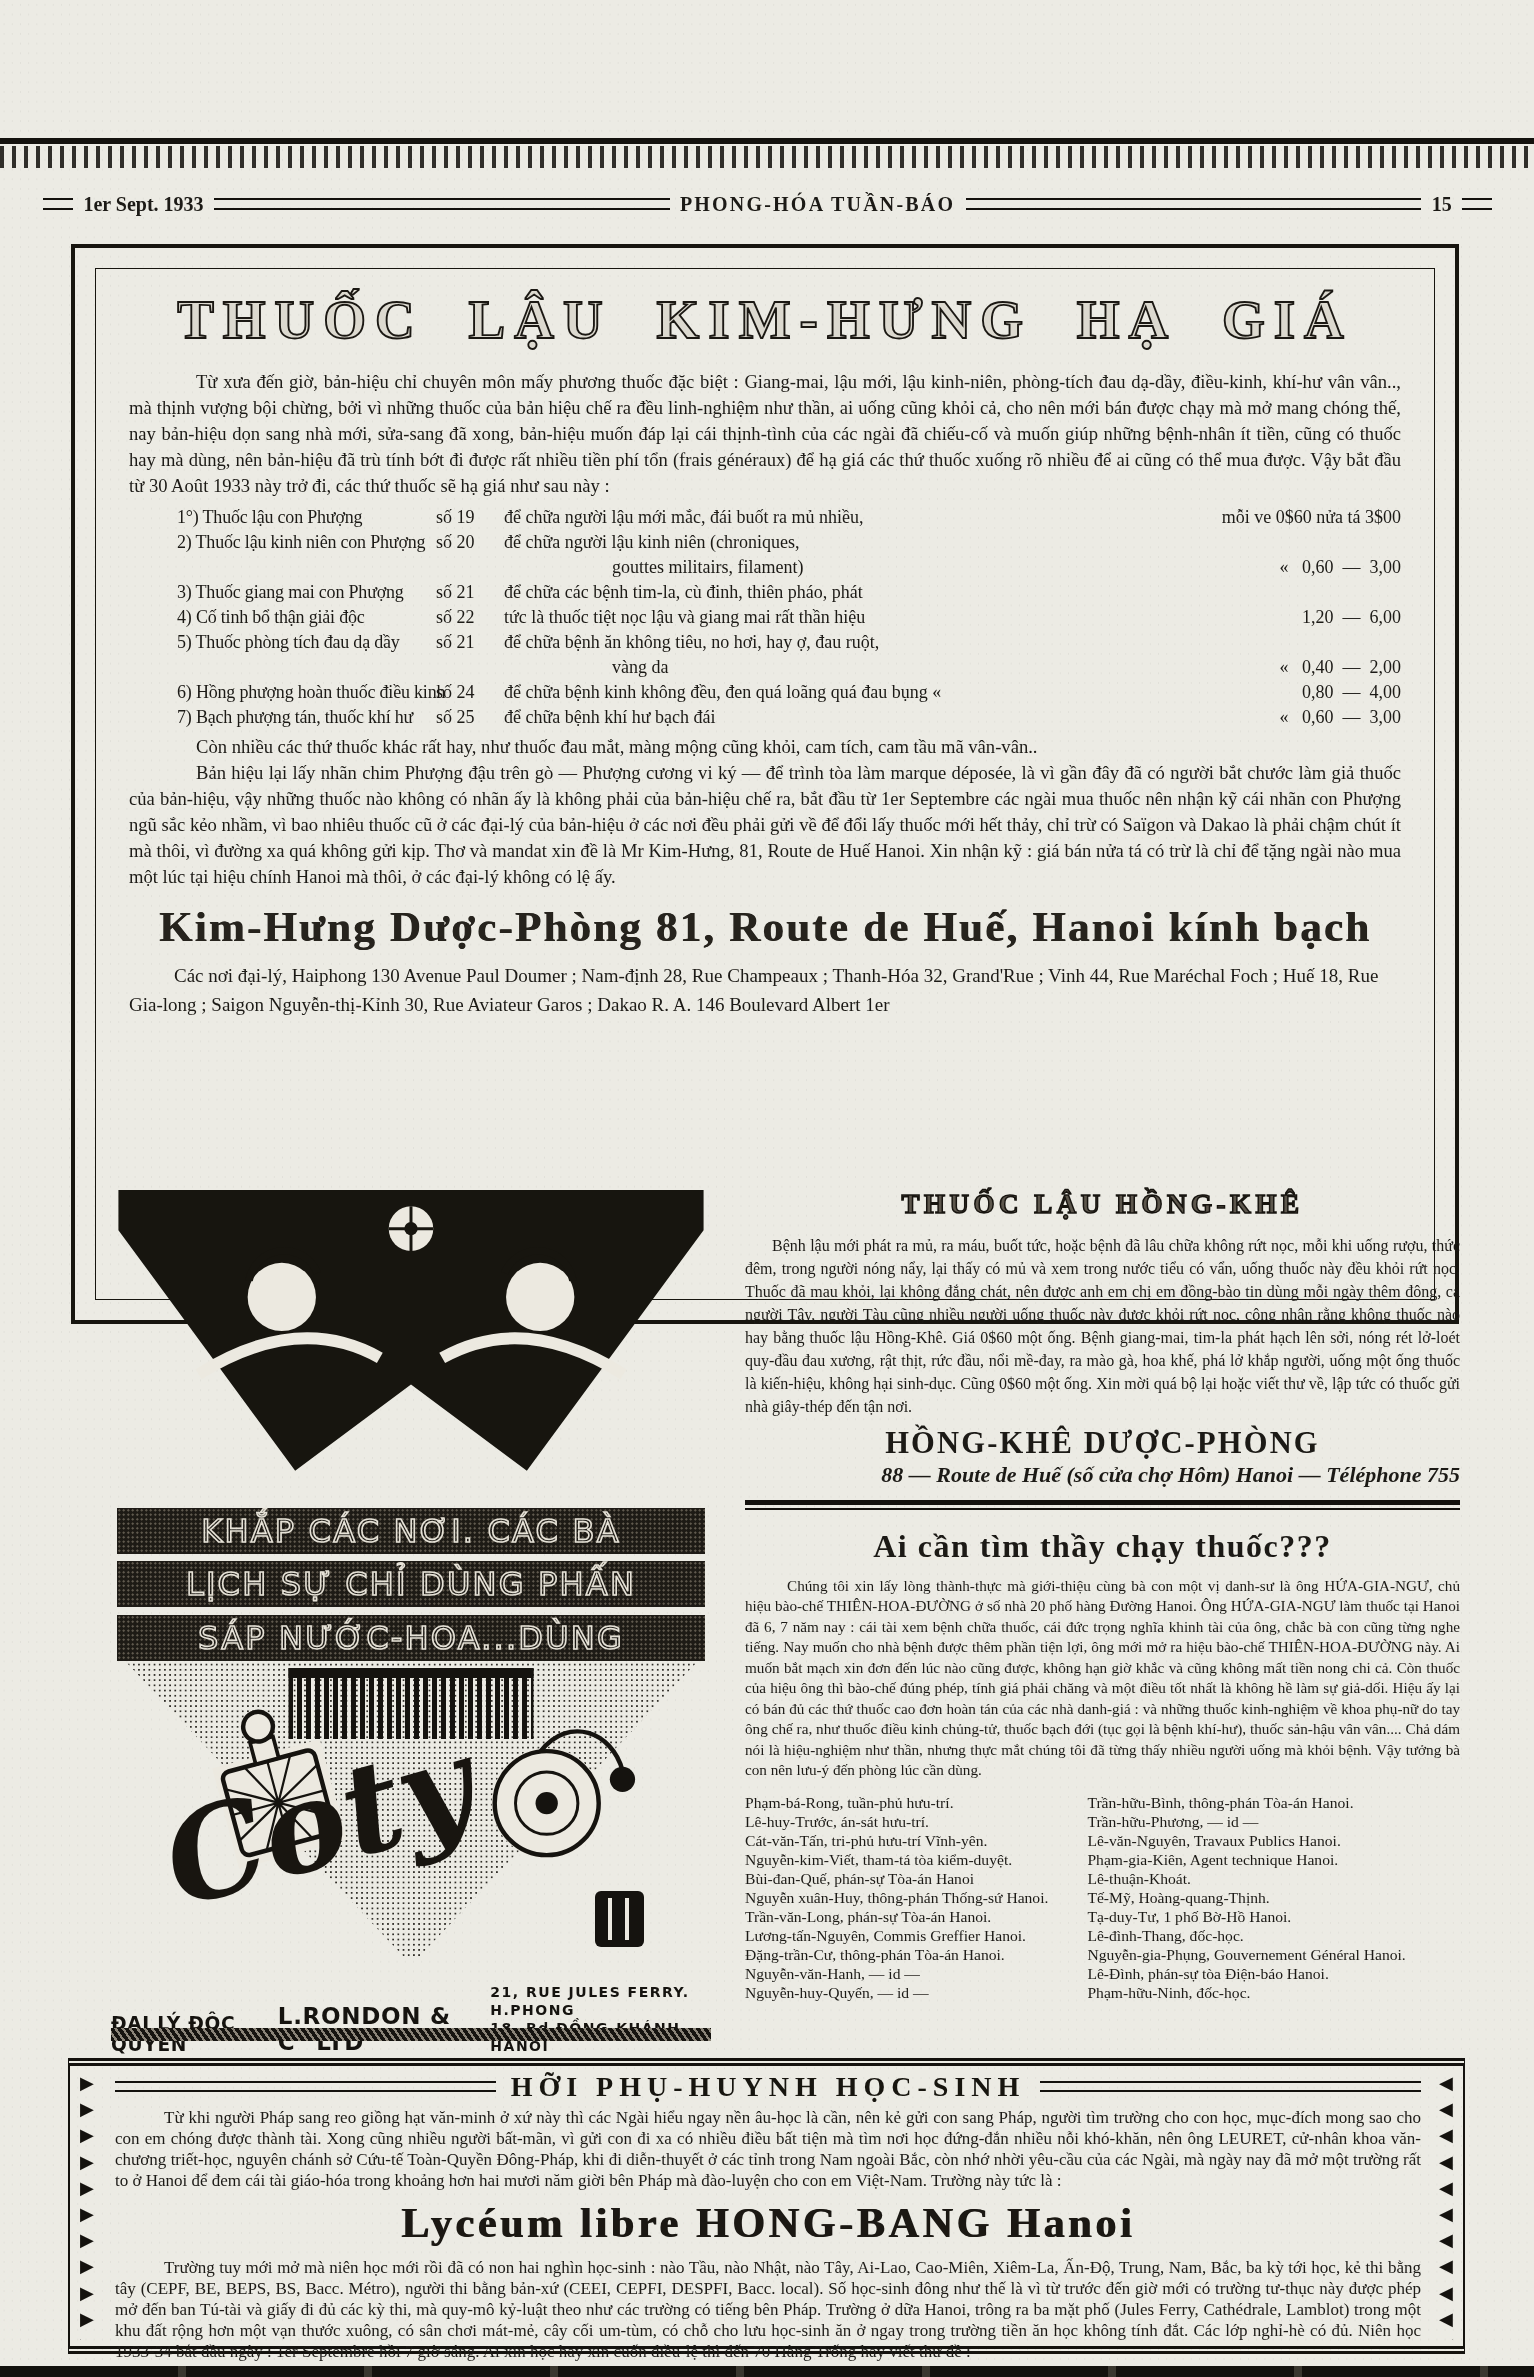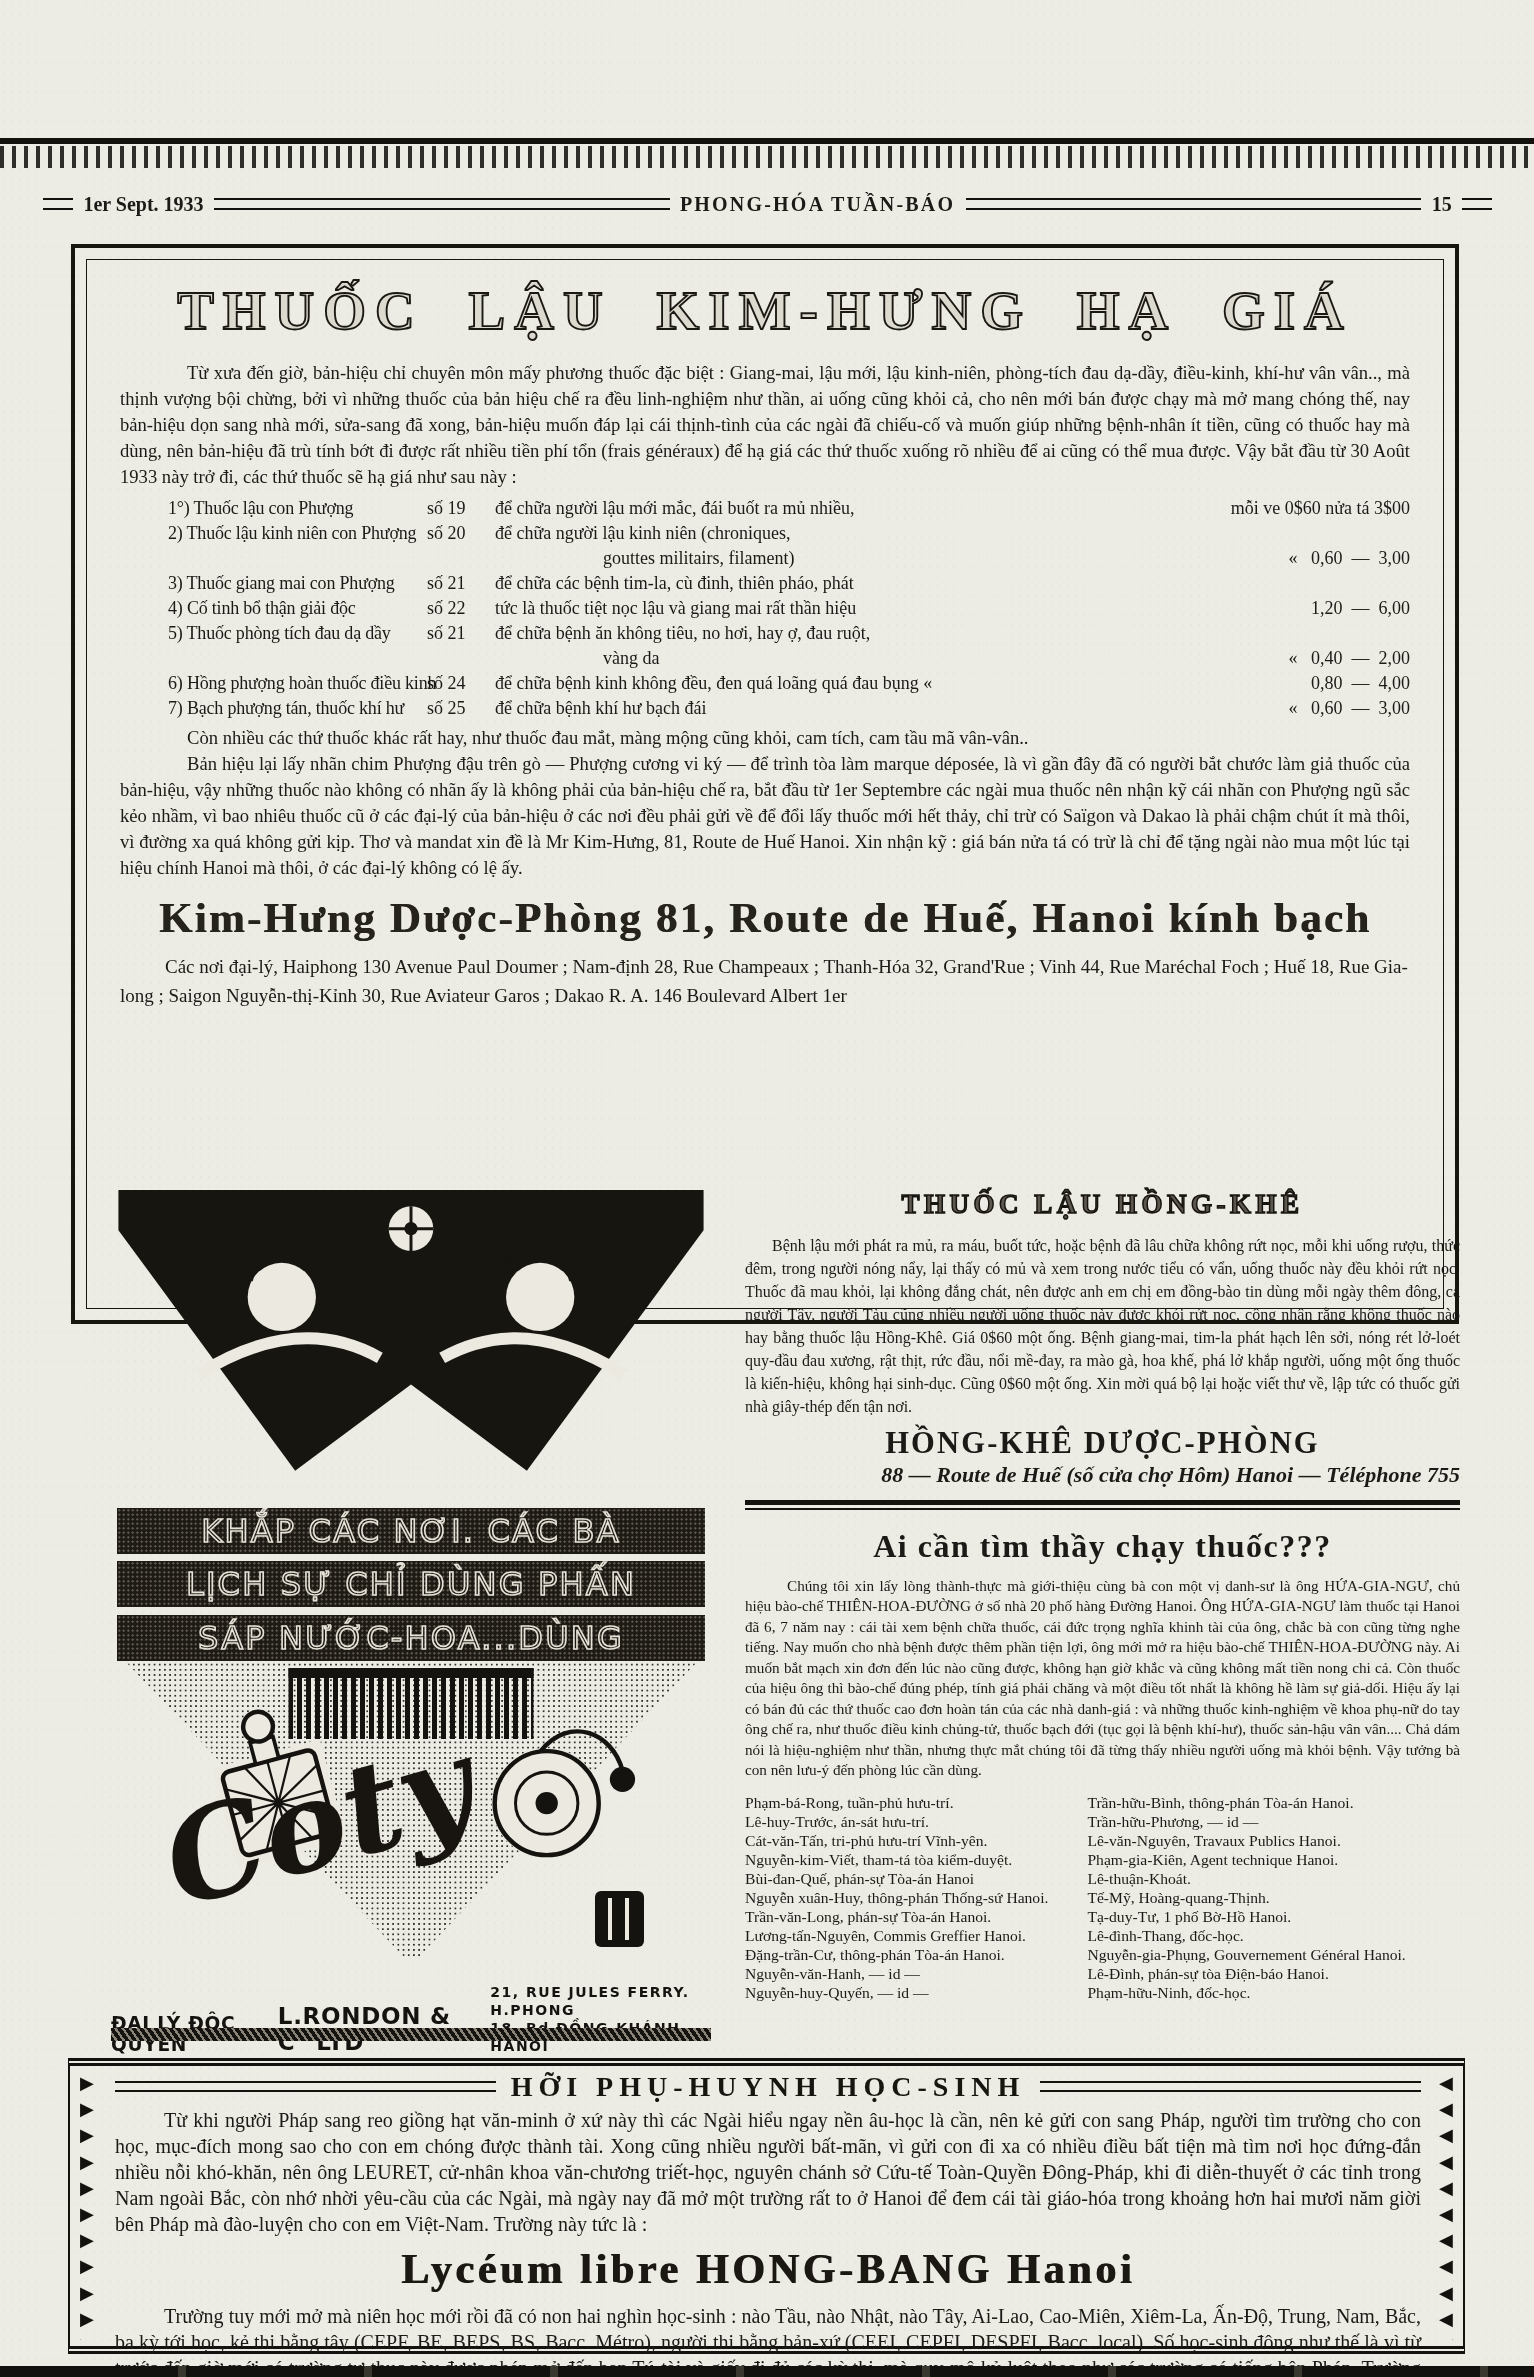--- a/index.html
+++ b/index.html
@@ -26,21 +26,21 @@
     position:absolute; top:187px; left:43px; right:43px; height:34px;
     display:flex; align-items:center; gap:10.4px;
     font-weight:bold; font-size:20px;
   }
   .mast-rule{ height:7.4px; border-top:2.2px solid #14120e; border-bottom:2.2px solid #14120e; }
   .mast-rule.short{ width:30px; }
   .mast-rule.long{ flex:1; }
   .mast-title{ letter-spacing:2.2px; }
   
   .main-ad{ position:absolute; left:71px; top:244px; width:1388px; height:1080px;
-    border:4.5px solid #17150f; padding:11px; box-sizing:border-box; }
+    border:4.5px solid #17150f; padding:20px; box-sizing:border-box; }
   .main-ad-inner{ border:1.5px solid #17150f; width:100%; height:100%; box-sizing:border-box;
     padding:16.3px 33px 7.4px; }
   .outline-dark{ -webkit-text-stroke:1.9px #1b1813; color:#dcd9cf; }
   .outline-light{ -webkit-text-stroke:1.6px #e6e2d7; color:rgba(20,18,14,.12); }
   .hk-outline{ -webkit-text-stroke:1.5px #17140f; color:#5d574d; }
   @supports not (-webkit-text-stroke: 1px #000){
     .outline-dark{ color:#1b1813; }
     .outline-light{ color:#e6e2d7; }
     .hk-outline{ color:#2a2721; }
   }
@@ -110,21 +110,21 @@
     box-sizing:border-box; border:2.2px solid #14120e; border-top:8.2px double #14120e;
     border-bottom:8.2px double #14120e; padding:3px 42px 3px 45px; }
   .zigzag{ position:absolute; top:6px; bottom:6px; width:31px;
     writing-mode:vertical-rl; text-orientation:upright;
     font-family:"DejaVu Sans","Liberation Sans",sans-serif;
     font-size:18px; letter-spacing:5.2px; line-height:31px; color:#14120e; overflow:hidden; }
   .zigzag.left{ left:1.5px; } .zigzag.right{ right:1.5px; }
   .school-head-row{ display:flex; align-items:center; gap:15px; margin:1.5px 0 4.5px; }
   .school-head-row .mast-rule{ flex:1; }
   .school-head{ font-weight:bold; font-size:28px; letter-spacing:6px; color:#17150f; }
-  .school-par{ font-size:20px; line-height:26px; text-align:justify; text-indent:49px; margin:0; }
+  .school-par{ font-size:17px; line-height:21px; text-align:justify; text-indent:49px; margin:0; }
   .school-name{ text-align:center; font-weight:bold; font-size:42px; line-height:55px;
     letter-spacing:3.7px; margin:4.5px 0 6px; color:#1b1813; text-shadow:1.1px 0 0 #1b1813; }
   .school-closing{ text-align:center; font-style:italic; font-weight:bold; font-size:21px; margin:3px 0 0; }
   .bottom-band{ position:absolute; left:0; right:0; top:2366px; height:12px;
     background:repeating-linear-gradient(90deg,#14120e 0 178px, #3a372f 178px 186px); }
 </style>
 </head>
 <body>
 
 <div class="page">

